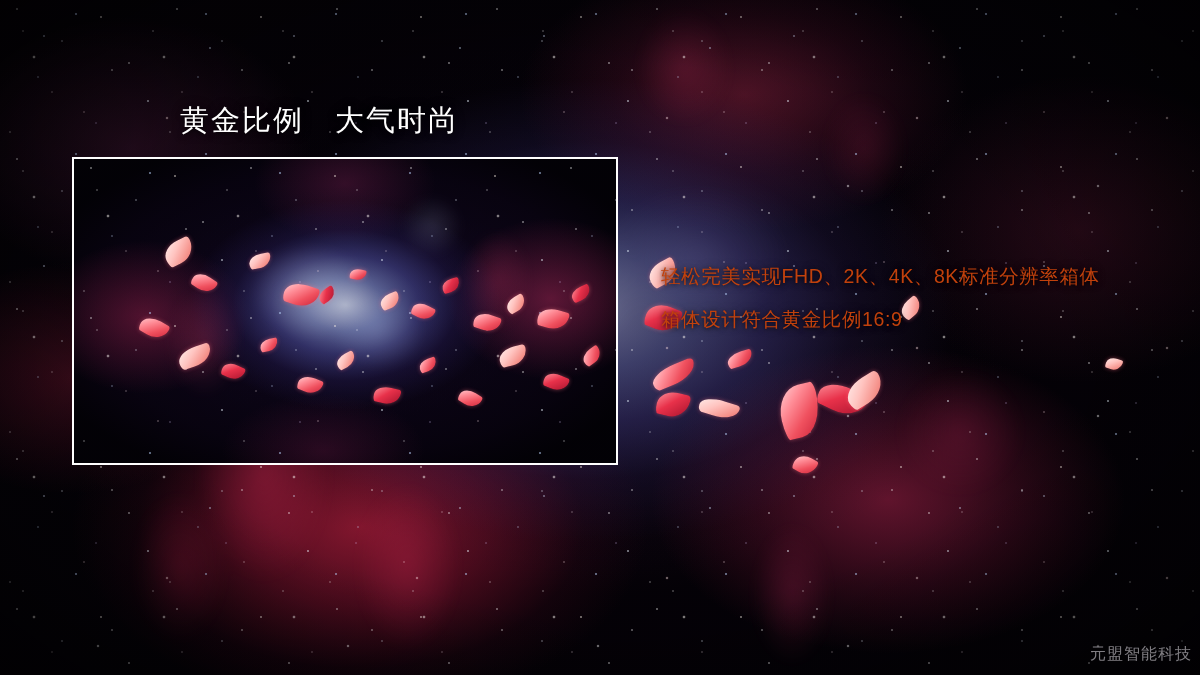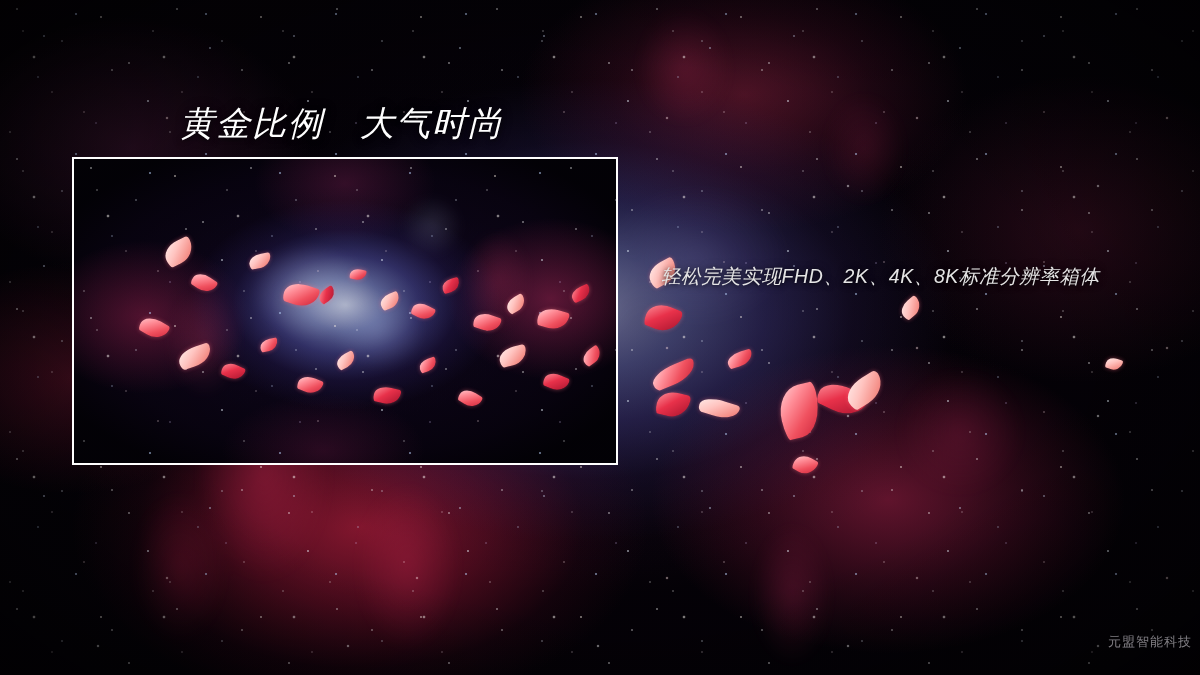--- a/index.html
+++ b/index.html
@@ -169,47 +169,45 @@
       radial-gradient(ellipse 10% 26% at 24% 60%, rgba(235,70,120,0.34), rgba(0,0,0,0) 70%),
       radial-gradient(ellipse 9% 24% at 78% 40%, rgba(230,60,112,0.34), rgba(0,0,0,0) 70%),
       radial-gradient(ellipse 8% 14% at 66% 22%, rgba(200,210,255,0.26), rgba(0,0,0,0) 72%);
   }
 
   
   #slide-title {
     position: absolute;
     left: 180px;
     top: 101px;
-    font-size: 34px;
+    font-size: 29px;
     letter-spacing: 2px;
     color: #ffffff;
     white-space: pre;
     text-shadow: 0 1px 5px rgba(0,0,0,0.75), 0 0 12px rgba(0,0,0,0.45);
-    font-style: italic;
   }
   #body-copy {
     position: absolute;
     left: 661px;
     top: 255px;
     width: 500px;
   }
   .copy-line {
-    color: #e5e5e5;
+    color: #c2410c;
     font-size: 19.5px;
     line-height: 43px;
     letter-spacing: 0.6px;
     white-space: pre;
     text-shadow: 0 1px 4px rgba(0,0,0,0.7), 0 0 10px rgba(0,0,0,0.4);
-    font-style: italic;
   }
   #watermark {
     position: absolute;
     right: 8px;
-    bottom: 24px;
-    font-size: 13px;
+    bottom: 10px;
+    font-size: 16px;
     letter-spacing: 1px;
     color: rgba(218,215,222,0.58);
   }
 </style>
 </head>
 <body>
 
 <div id="slide">
 
   <div class="bg-layer bg-base"></div>
@@ -265,17 +263,18 @@
         <div class="petal" style="left: 345px; top: 200px; width: 18px; height: 12px; transform: rotate(-20deg);"></div>
         <div class="petal" style="left: 385px; top: 232px; width: 22px; height: 15px; transform: rotate(32deg);"></div>
         <div class="petal pale" style="left: 425px; top: 188px; width: 28px; height: 18px; transform: rotate(-14deg);"></div>
         <div class="petal deep" style="left: 470px; top: 215px; width: 24px; height: 16px; transform: rotate(24deg);"></div>
         <div class="petal" style="left: 508px; top: 190px; width: 20px; height: 14px; transform: rotate(-36deg);"></div>
       </div>
   </div>
 
   <div id="body-copy">
     <div class="copy-line">轻松完美实现FHD、2K、4K、8K标准分辨率箱体</div>
+    <div class="copy-line">箱体设计符合黄金比例16:9</div>
   </div>
 
   <div id="watermark">元盟智能科技</div>
 
 </div>
 
 </body></html>

